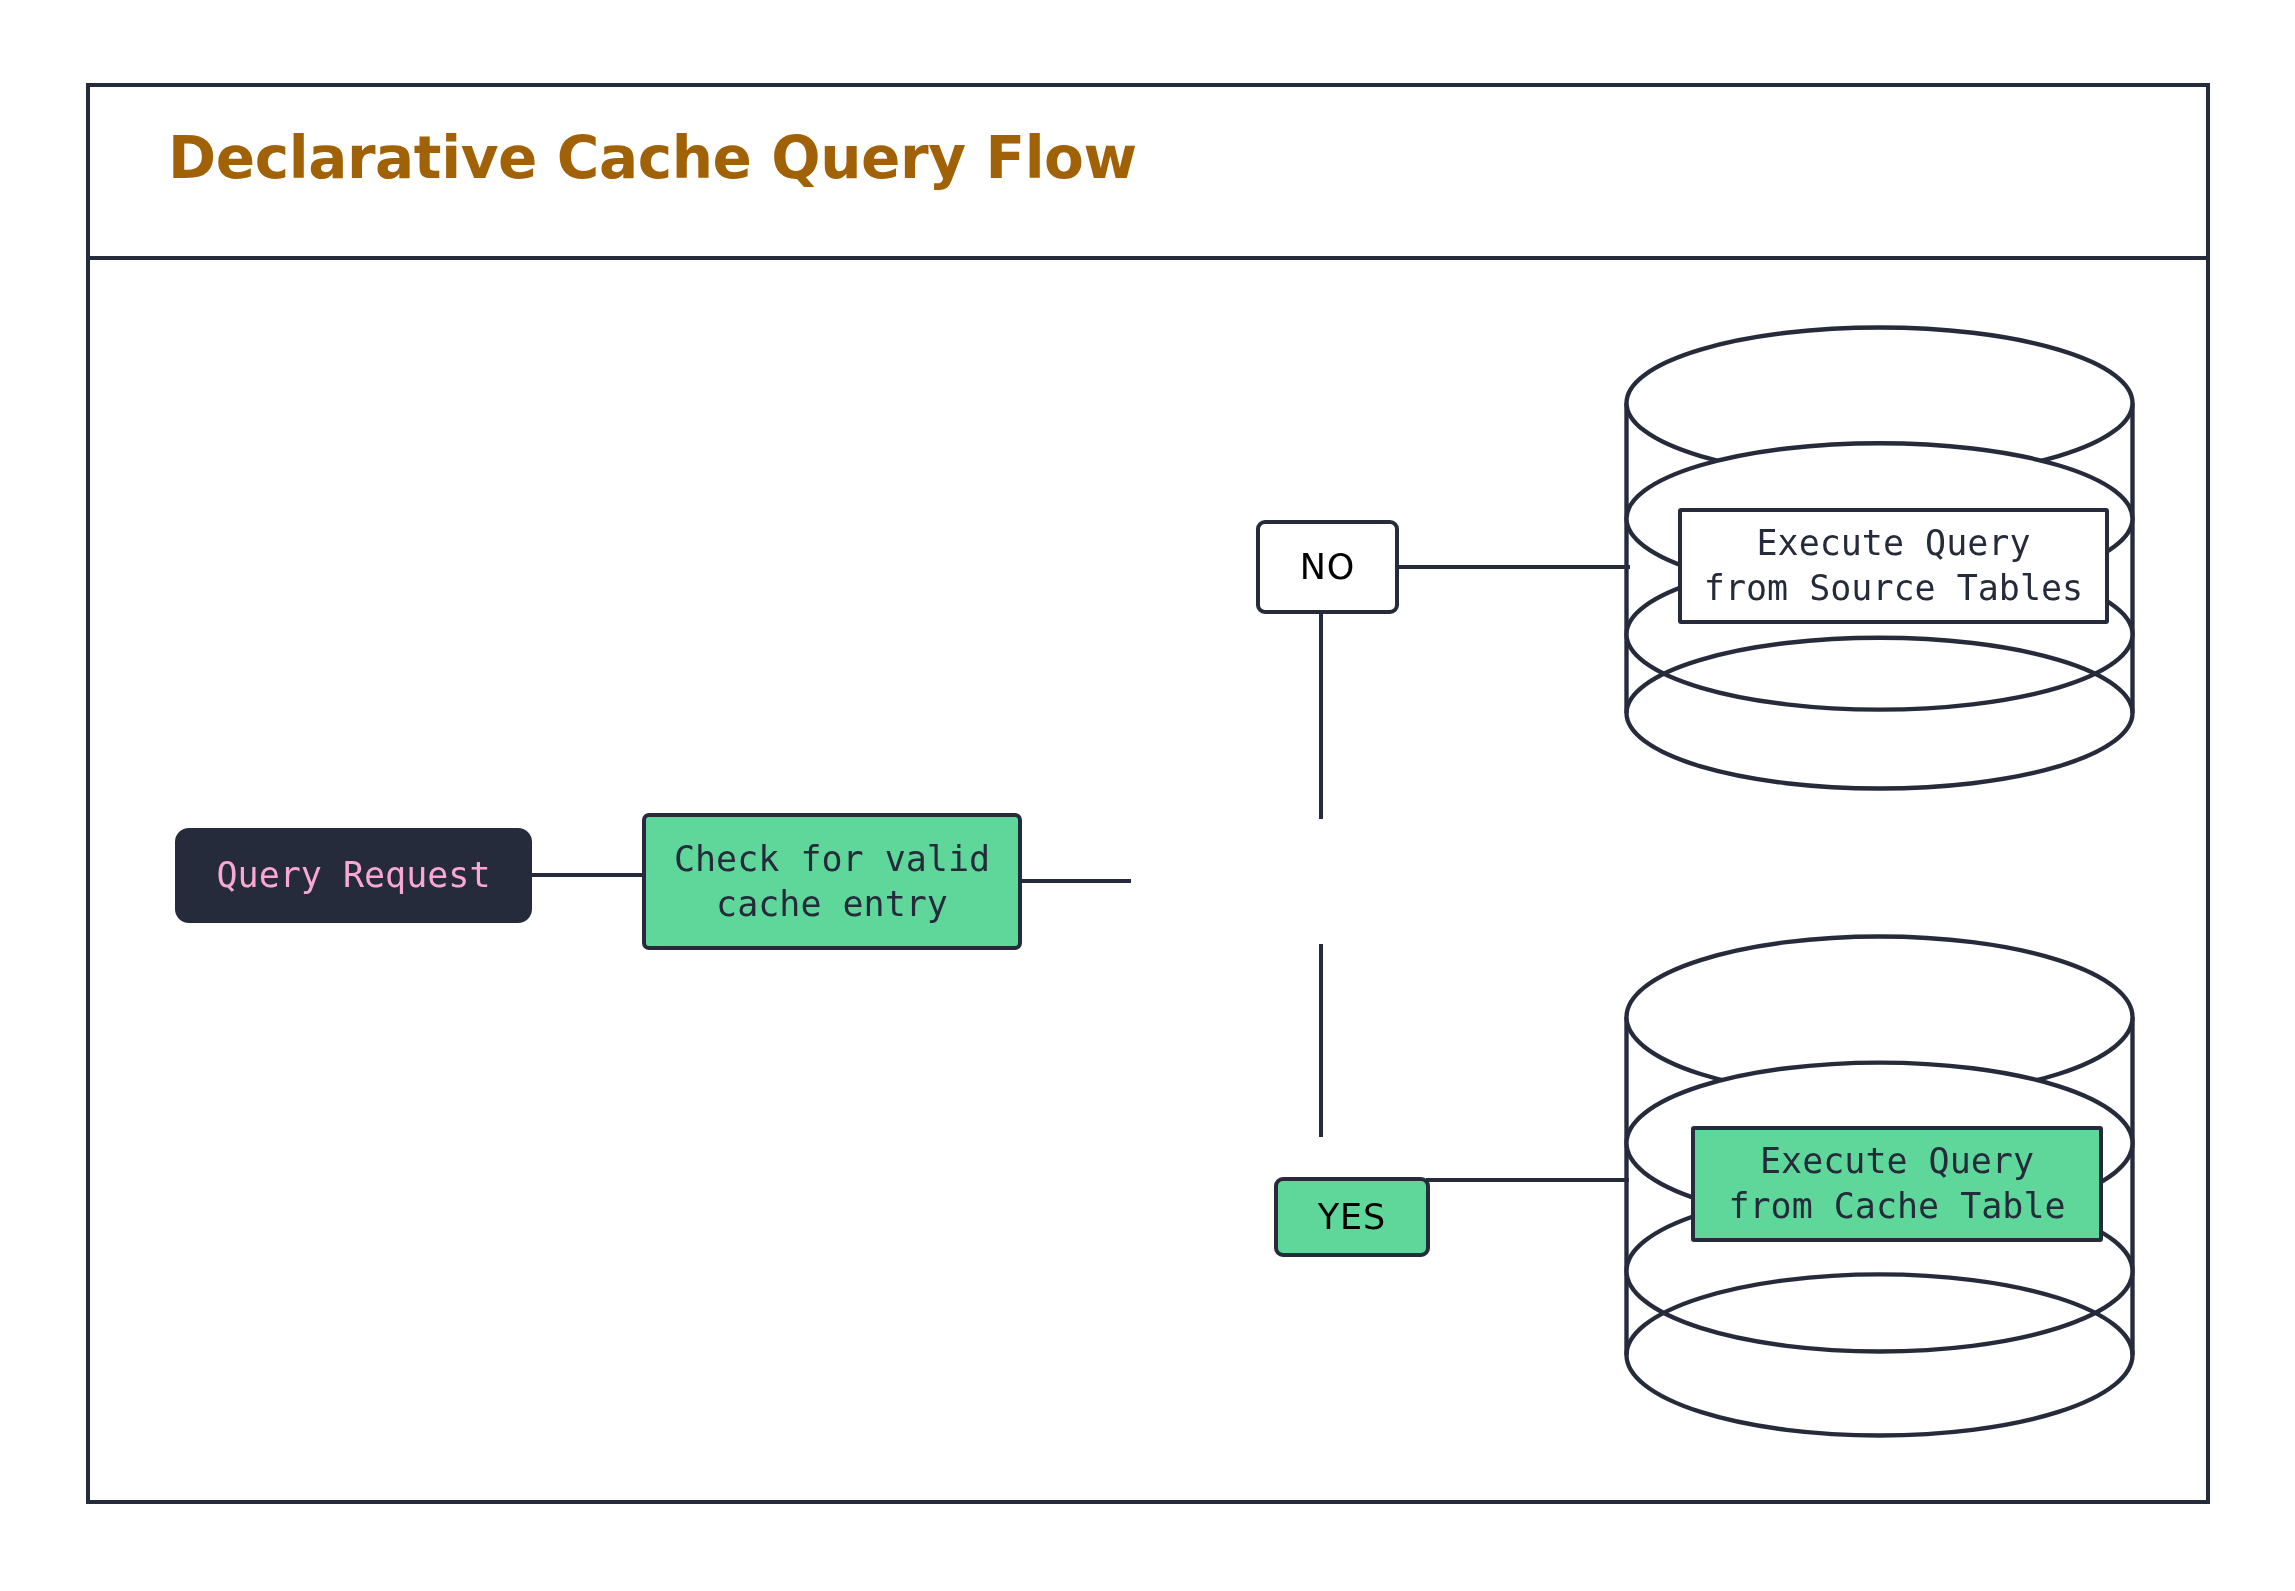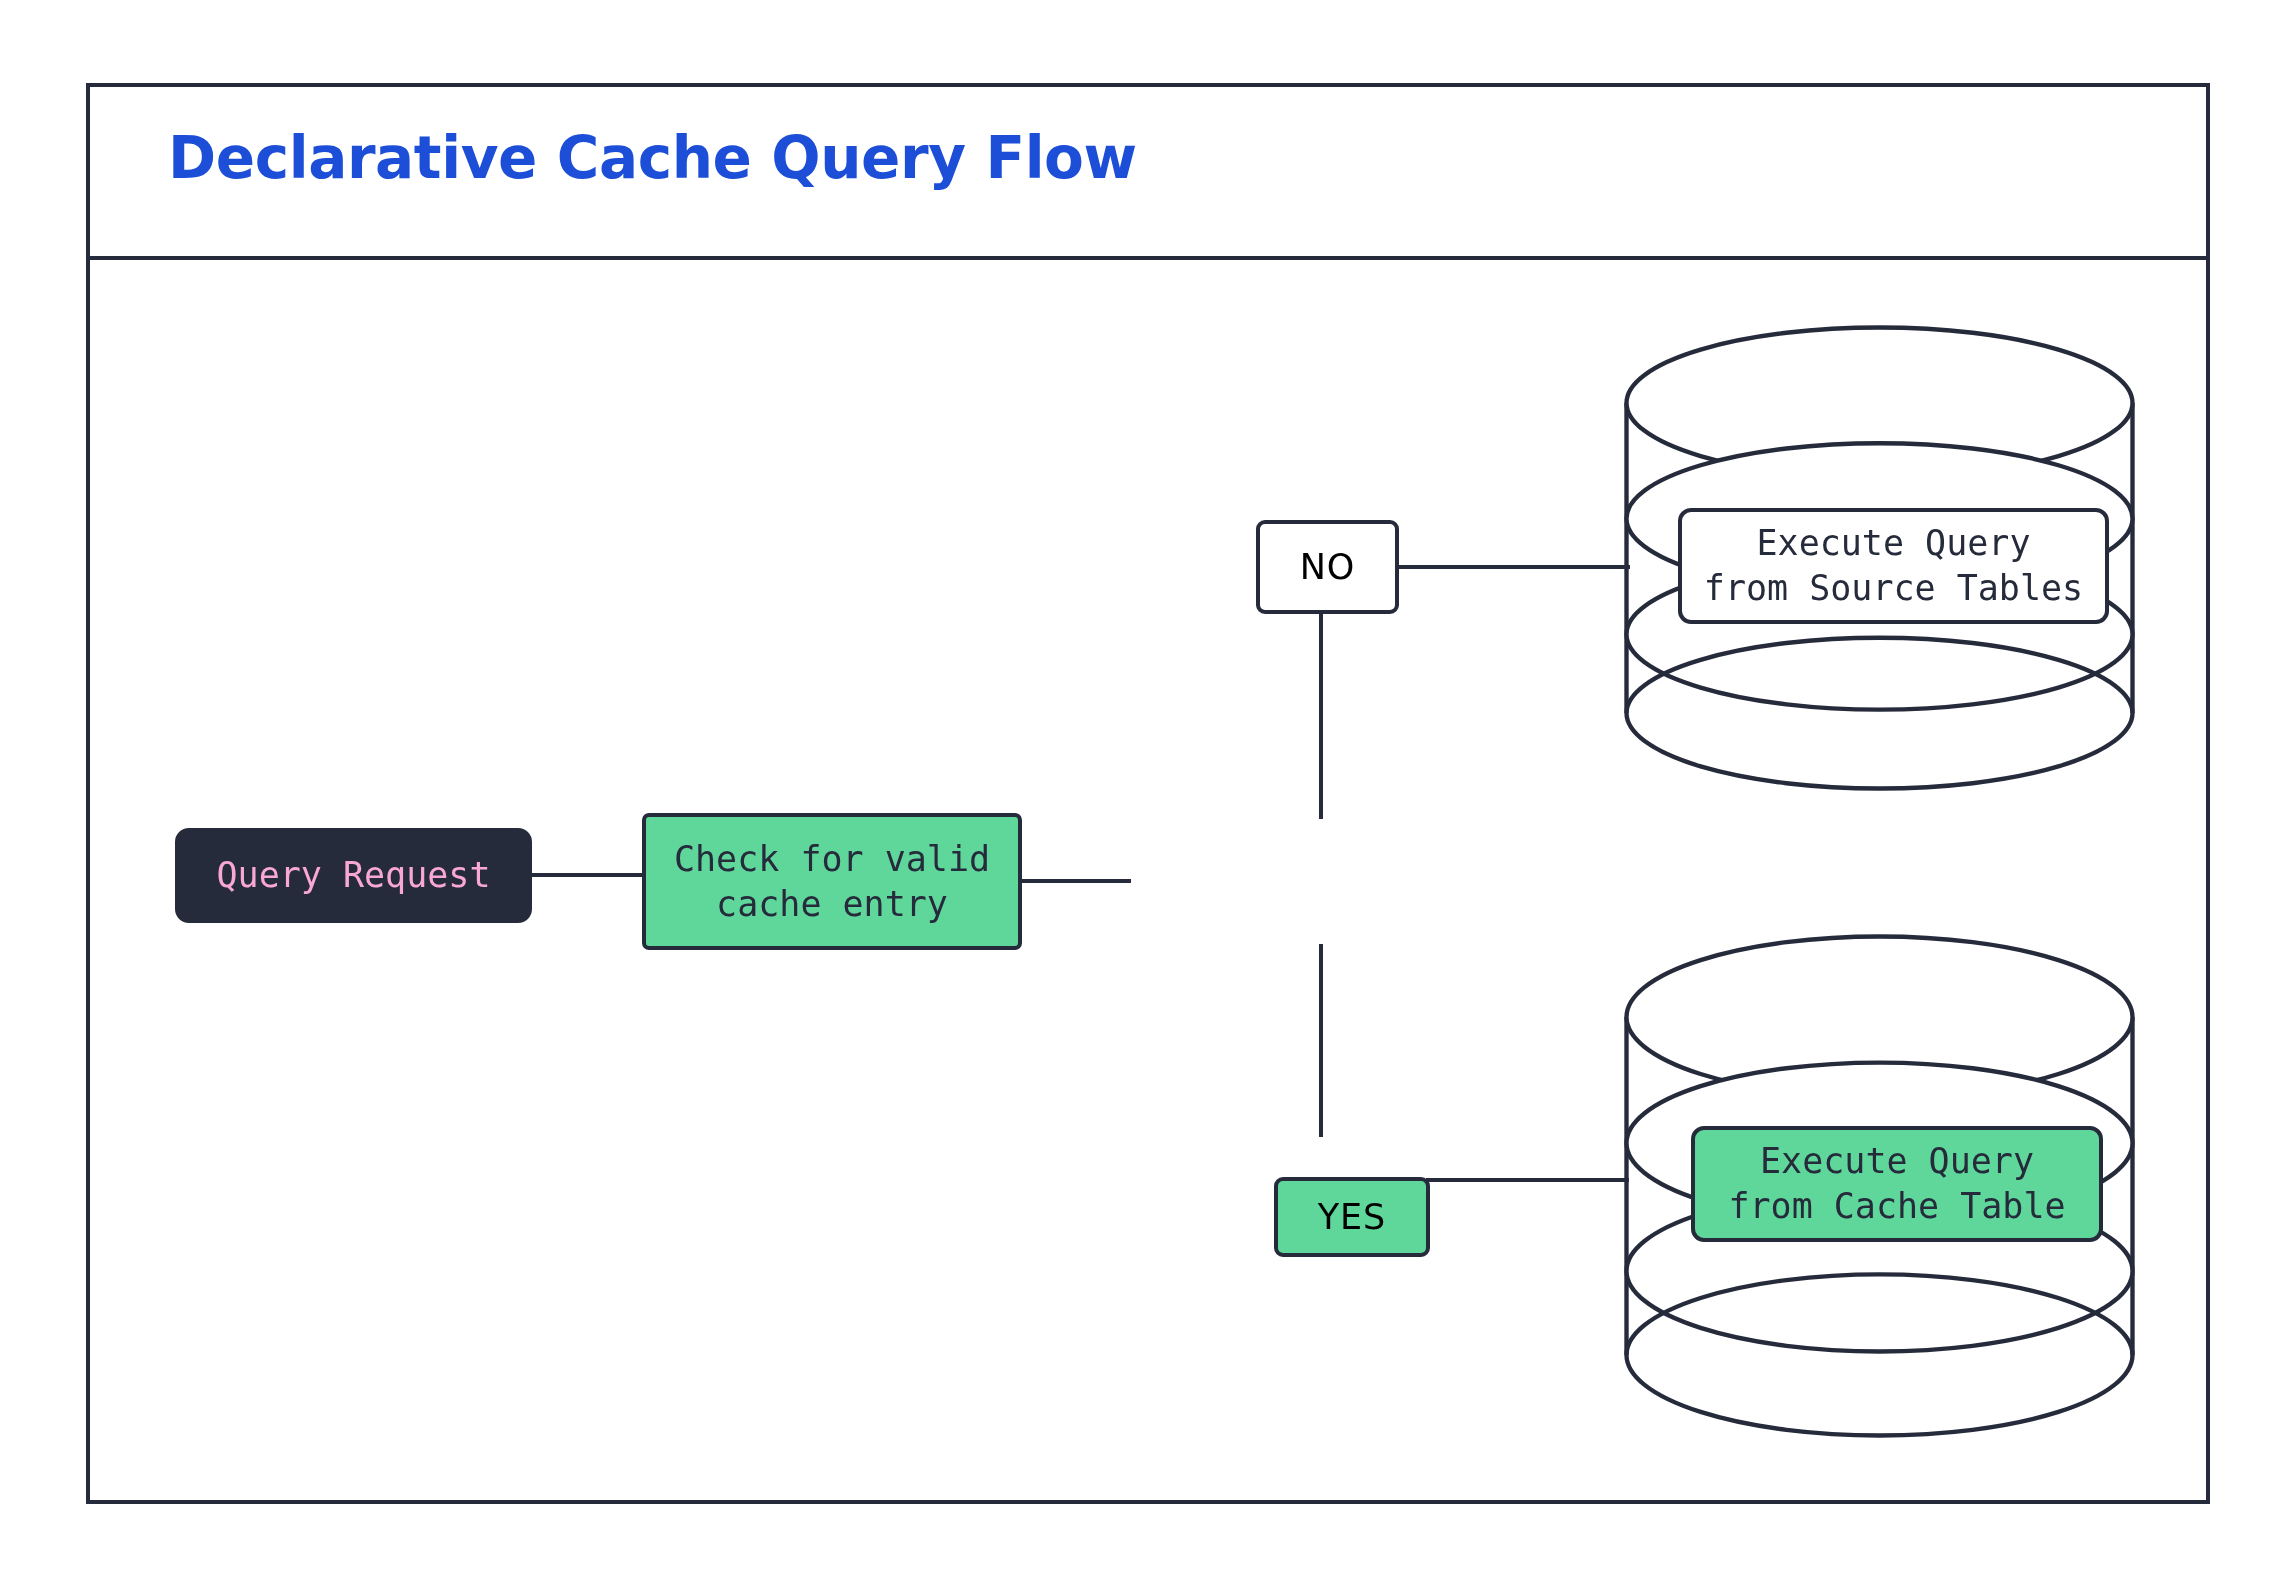--- a/index.html
+++ b/index.html
@@ -41,21 +41,21 @@
     pointer-events: none;
   }
   .title {
     position: absolute;
     left: 168px;
     top: 124px;
     font-family: "DejaVu Sans", sans-serif;
     font-weight: bold;
     font-size: 58px;
     letter-spacing: -0.4px;
-    color: #1d4ed8;
+    color: #a16207;
     white-space: nowrap;
   }
 
   
   .line {
     position: absolute;
     background: #262B3B;
   }
   .line.h { height: 4.4px; }
   .line.v { width: 4.4px; }
@@ -129,21 +129,21 @@
   #cyl-source { left: 1623px; top: 324px; height: 468px; }
   #cyl-cache  { left: 1623px; top: 933px; height: 506px; }
 
   .db-label {
     position: absolute;
     box-sizing: border-box;
     display: flex;
     align-items: center;
     justify-content: center;
     text-align: center;
-    border-radius: 13px;
+    border-radius: 3px;
     border: 4.4px solid #262B3B;
     font-family: "DejaVu Sans Mono", monospace;
     font-size: 35px;
     line-height: 1.28;
     white-space: pre-line;
   }
   #label-source {
     left: 1678px; top: 508px; width: 431px; height: 116px;
     background: #FFFFFF; color: #262B3B;
   }

